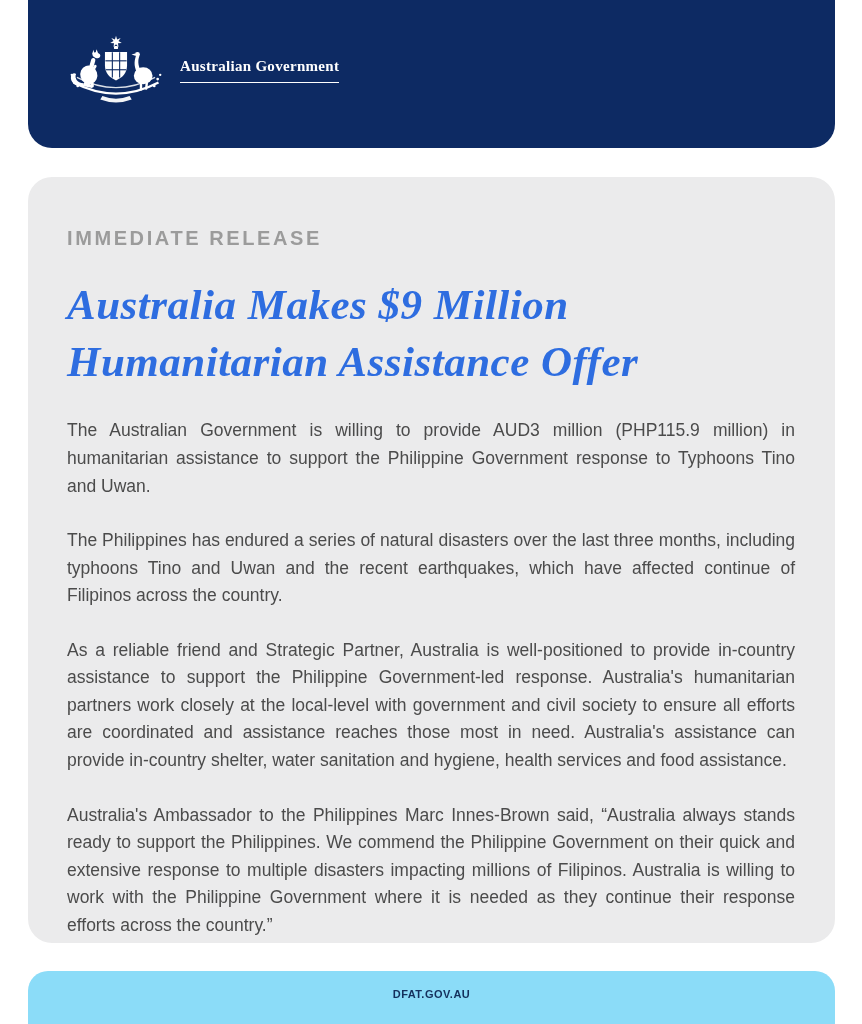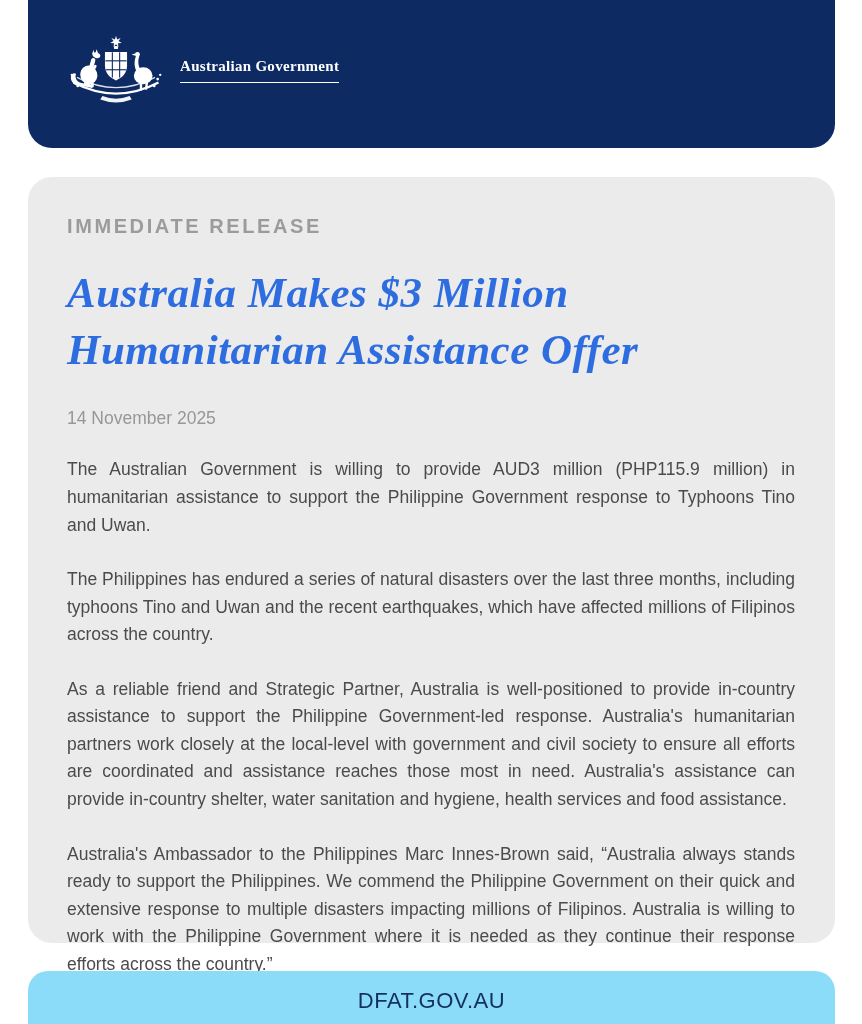--- a/index.html
+++ b/index.html
@@ -50,21 +50,21 @@
     font-weight:bold;color:#ffffff;font-size:16.5px;letter-spacing:.2px;
     white-space:nowrap;
   }
 
   
   .release-card{
     position:absolute;left:28px;right:27px;top:177px;height:766px;
     box-sizing:border-box;
     background:var(--card-bg);
     border-radius:24px;
-    padding:38px 40px 0 39px;
+    padding:50px 40px 0 39px;
   }
   .kicker{
     font-size:20px;font-weight:700;letter-spacing:2.6px;
     color:var(--kicker-gray);
   }
   .release-title{
     margin-top:26px;
     font-family:"Liberation Serif", serif;
     font-style:italic;font-weight:bold;
     font-size:43px;line-height:1.33;
@@ -86,21 +86,21 @@
   
   .footer-bar{
     position:absolute;left:28px;right:27px;top:971px;height:84px;
     background:var(--footer-blue);
     border-radius:20px;
     display:flex;justify-content:center;
     box-sizing:border-box;
     padding-top:17px;
   }
   .footer-link{
-    font-size:22px;font-weight:400;letter-spacing:.5px;
+    font-size:11px;font-weight:700;letter-spacing:.5px;
     color:var(--footer-text);
     text-decoration:none;
     height:22px;
   }
 </style>
 </head>
 <body>
 
 <div class="page">
 
@@ -159,26 +159,25 @@
       <div class="agency-block">
         <div class="agency-line1">Australian Government</div>
         <hr class="agency-divider">
       </div>
 
     </div>
   </div>
 
   <div class="release-card">
     <div class="kicker">IMMEDIATE RELEASE</div>
-    <h1 class="release-title" style="margin-bottom:0;">Australia Makes $3 Million Humanitarian Assistance Offer</h1>
-    <div class="release-date">14 November 2025</div>
+    <h1 class="release-title" style="margin-bottom:0;">Australia Makes $9 Million Humanitarian Assistance Offer</h1>
 
     <div class="body-copy">
       <p>The Australian Government is willing to provide AUD3 million (PHP115.9 million) in humanitarian assistance to support the Philippine Government response to Typhoons Tino and Uwan.</p>
-      <p>The Philippines has endured a series of natural disasters over the last three months, including typhoons Tino and Uwan and the recent earthquakes, which have affected millions of Filipinos across the country.</p>
+      <p>The Philippines has endured a series of natural disasters over the last three months, including typhoons Tino and Uwan and the recent earthquakes, which have affected continue of Filipinos across the country.</p>
       <p>As a reliable friend and Strategic Partner, Australia is well-positioned to provide in-country assistance to support the Philippine Government-led response. Australia's humanitarian partners work closely at the local-level with government and civil society to ensure all efforts are coordinated and assistance reaches those most in need. Australia's assistance can provide in-country shelter, water sanitation and hygiene, health services and food assistance.</p>
       <p>Australia's Ambassador to the Philippines Marc Innes-Brown said, “Australia always stands ready to support the Philippines. We commend the Philippine Government on their quick and extensive response to multiple disasters impacting millions of Filipinos. Australia is willing to work with the Philippine Government where it is needed as they continue their response efforts across the country.”</p>
     </div>
   </div>
 
   <div class="footer-bar">
     <a class="footer-link" href="#">DFAT.GOV.AU</a>
   </div>
 
 </div>

